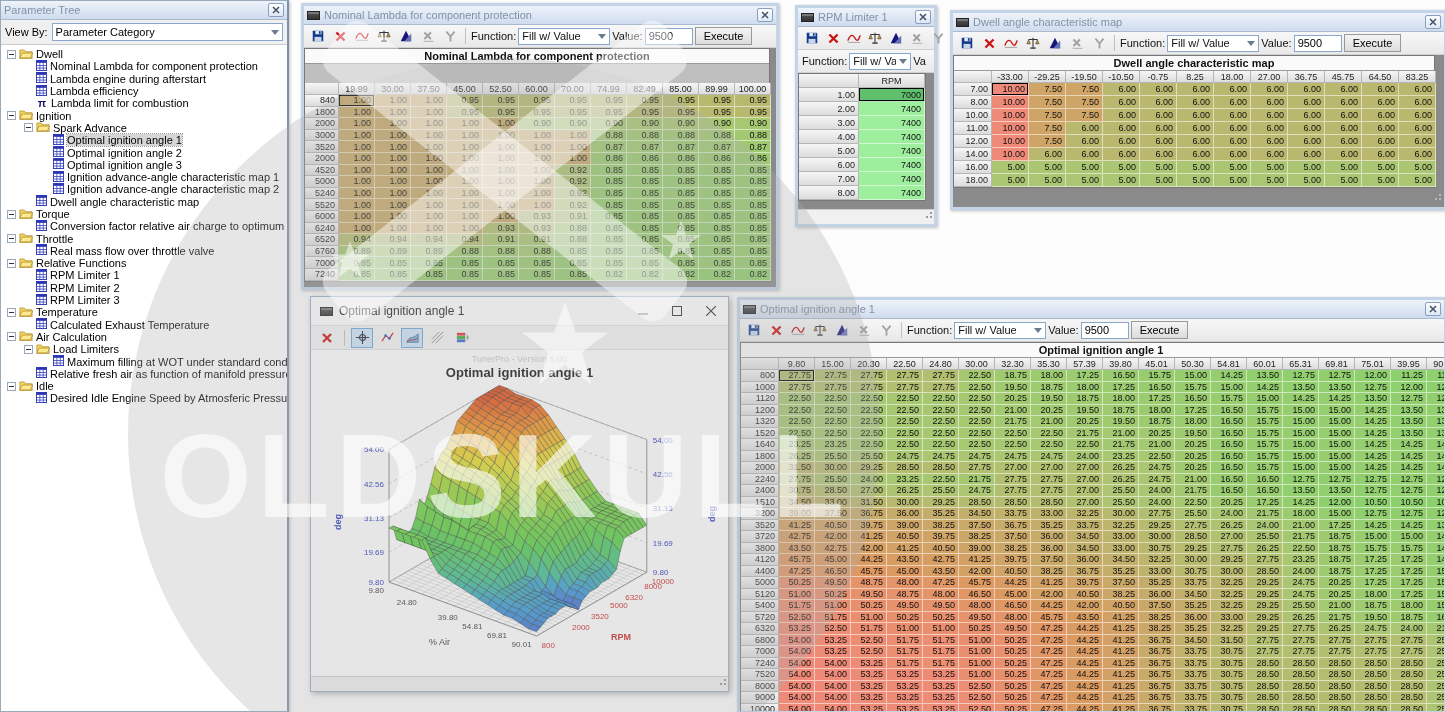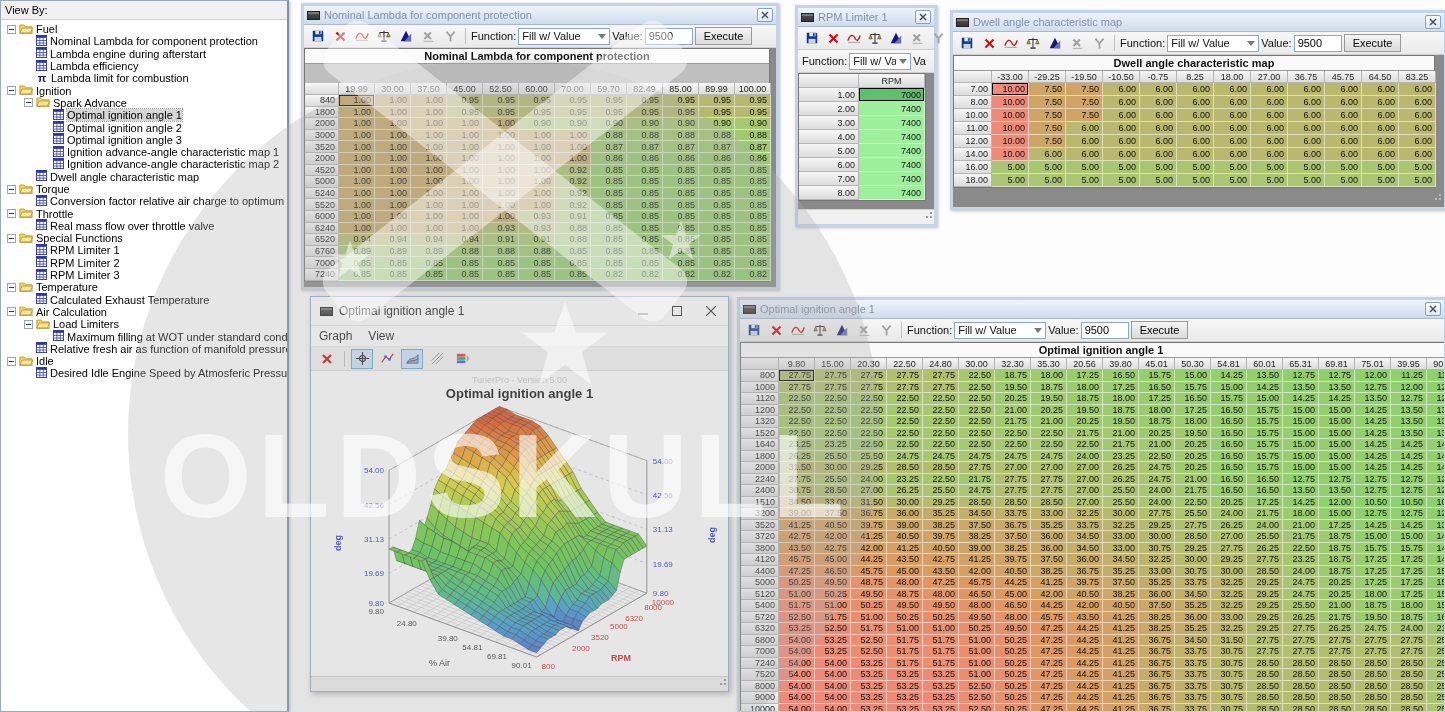--- a/index.html
+++ b/index.html
@@ -79,31 +79,43 @@
   #wm-circle { position:absolute; left:128px; top:58px; width:752px; height:752px; border-radius:50%; background:rgba(172,172,172,.30); }
   .wm-bar { position:absolute; width:430px; height:62px; border-radius:16px; background:rgba(255,255,255,.45); }
   .wm-text { position:absolute; color:rgba(255,255,255,.62); font-weight:bold; letter-spacing:6px; }
 </style>
 </head>
 <body>
 
 <div id="desktop">
 
   <div class="win" id="win-tree" style="z-index:2">
+    <div class="titlebar">
+      <span class="tb-title">Parameter Tree</span>
+      <span class="closebtn">
+        <svg width="8" height="8" viewBox="0 0 8 8">
+            <path d="M1 1 L7 7 M7 1 L1 7" stroke="#44506a" stroke-width="1.5"></path>
+          </svg>
+      </span>
+    </div>
     <div id="viewby">
       <span>View By:</span>
+      <span class="selbox">
+        <span>Parameter Category</span>
+          <span class="chev"></span>
+      </span>
     </div>
     <div id="tree">
         <div class="trow" style="padding-left: 4px;">
           <span class="texp"></span>
           <span><svg width="14" height="11" viewBox="0 0 16 12">
               <path d="M1 2 h5 l1.5 2 H15 v8 H1 Z" fill="#f7d65a" stroke="#a9852b" stroke-width=".8"></path>
               <path d="M1 11 L3.5 5.5 H15.5 L13 11 Z" fill="#ffe98e" stroke="#a9852b" stroke-width=".8"></path>
             </svg></span>
-          <span class="tlabel">Fuel</span>
+          <span class="tlabel">Dwell</span>
         </div>
         <div class="trow" style="padding-left: 21px;">
           <span class="texp-spacer"></span>
           <span><svg width="11" height="11" viewBox="0 0 12 12">
               <rect x="0.5" y="0.5" width="11" height="11" fill="#fff" stroke="#2a35b5"></rect>
               <rect x="0.5" y="0.5" width="11" height="2.6" fill="#2a35b5"></rect>
               <path d="M4.2 0.5 V11.5 M7.9 0.5 V11.5 M0.5 6 H11.5 M0.5 8.8 H11.5" stroke="#2a35b5" stroke-width=".8"></path>
             </svg></span>
           <span class="tlabel">Nominal Lambda for component protection</span>
         </div>
@@ -233,21 +245,21 @@
               <path d="M4.2 0.5 V11.5 M7.9 0.5 V11.5 M0.5 6 H11.5 M0.5 8.8 H11.5" stroke="#2a35b5" stroke-width=".8"></path>
             </svg></span>
           <span class="tlabel">Real mass flow over throttle valve</span>
         </div>
         <div class="trow" style="padding-left: 4px;">
           <span class="texp"></span>
           <span><svg width="14" height="11" viewBox="0 0 16 12">
               <path d="M1 2 h5 l1.5 2 H15 v8 H1 Z" fill="#f7d65a" stroke="#a9852b" stroke-width=".8"></path>
               <path d="M1 11 L3.5 5.5 H15.5 L13 11 Z" fill="#ffe98e" stroke="#a9852b" stroke-width=".8"></path>
             </svg></span>
-          <span class="tlabel">Special Functions</span>
+          <span class="tlabel">Relative Functions</span>
         </div>
         <div class="trow" style="padding-left: 21px;">
           <span class="texp-spacer"></span>
           <span><svg width="11" height="11" viewBox="0 0 12 12">
               <rect x="0.5" y="0.5" width="11" height="11" fill="#fff" stroke="#2a35b5"></rect>
               <rect x="0.5" y="0.5" width="11" height="2.6" fill="#2a35b5"></rect>
               <path d="M4.2 0.5 V11.5 M7.9 0.5 V11.5 M0.5 6 H11.5 M0.5 8.8 H11.5" stroke="#2a35b5" stroke-width=".8"></path>
             </svg></span>
           <span class="tlabel">RPM Limiter 1</span>
         </div>
@@ -411,21 +423,21 @@
         <div class="tbl-title">Nominal Lambda for component protection</div>
         <div class="grid" style="grid-template-columns: 34px repeat(12, 36px); grid-template-rows: 12px; grid-auto-rows: 11.6px; margin-top: 19px;">
             <div class="cell head corner"></div>
             <div class="cell head colhead">19.99</div>
             <div class="cell head colhead">30.00</div>
             <div class="cell head colhead">37.50</div>
             <div class="cell head colhead">45.00</div>
             <div class="cell head colhead">52.50</div>
             <div class="cell head colhead">60.00</div>
             <div class="cell head colhead">70.00</div>
-            <div class="cell head colhead">59.70</div>
+            <div class="cell head colhead">74.99</div>
             <div class="cell head colhead">82.49</div>
             <div class="cell head colhead">85.00</div>
             <div class="cell head colhead">89.99</div>
             <div class="cell head colhead">100.00</div>
             <div class="cell head rowhead">840</div>
             <div class="cell val sel" style="background: rgb(199, 170, 105);">1.00</div>
             <div class="cell val" style="background: rgb(199, 170, 105);">1.00</div>
             <div class="cell val" style="background: rgb(199, 170, 105);">1.00</div>
             <div class="cell val" style="background: rgb(183, 186, 110);">0.95</div>
             <div class="cell val" style="background: rgb(183, 186, 110);">0.95</div>
@@ -947,24 +959,20 @@
       <span class="wctl">
           <svg width="10" height="10">
             <rect x="0.5" y="0.5" width="9" height="9" fill="none" stroke="#333"></rect>
           </svg>
         </span>
       <span class="wctl">
           <svg width="10" height="10">
             <path d="M0 0 L10 10 M10 0 L0 10" stroke="#333" stroke-width="1.2"></path>
           </svg>
         </span>
-    </div>
-    <div id="g-menubar">
-      <span>Graph</span>
-      <span>View</span>
     </div>
     <div id="g-toolbar">
       <span class="gbtn">
           <svg width="12" height="12">
             <path d="M2 2 L10 10 M10 2 L2 10" stroke="#cc1111" stroke-width="2.4"></path>
           </svg>
         </span>
       <span class="tsep"></span>
       <span class="gbtn on">
           <svg width="15" height="15" viewBox="0 0 16 16">
@@ -1705,21 +1713,21 @@
         <div class="grid" style="grid-template-columns: 38px repeat(19, 36px); grid-template-rows: 12px; grid-auto-rows: 11.5px;">
             <div class="cell head corner"></div>
             <div class="cell head colhead">9.80</div>
             <div class="cell head colhead">15.00</div>
             <div class="cell head colhead">20.30</div>
             <div class="cell head colhead">22.50</div>
             <div class="cell head colhead">24.80</div>
             <div class="cell head colhead">30.00</div>
             <div class="cell head colhead">32.30</div>
             <div class="cell head colhead">35.30</div>
-            <div class="cell head colhead">20.56</div>
+            <div class="cell head colhead">57.39</div>
             <div class="cell head colhead">39.80</div>
             <div class="cell head colhead">45.01</div>
             <div class="cell head colhead">50.30</div>
             <div class="cell head colhead">54.81</div>
             <div class="cell head colhead">60.01</div>
             <div class="cell head colhead">65.31</div>
             <div class="cell head colhead">69.81</div>
             <div class="cell head colhead">75.01</div>
             <div class="cell head colhead">39.95</div>
             <div class="cell head colhead">90.01</div>

